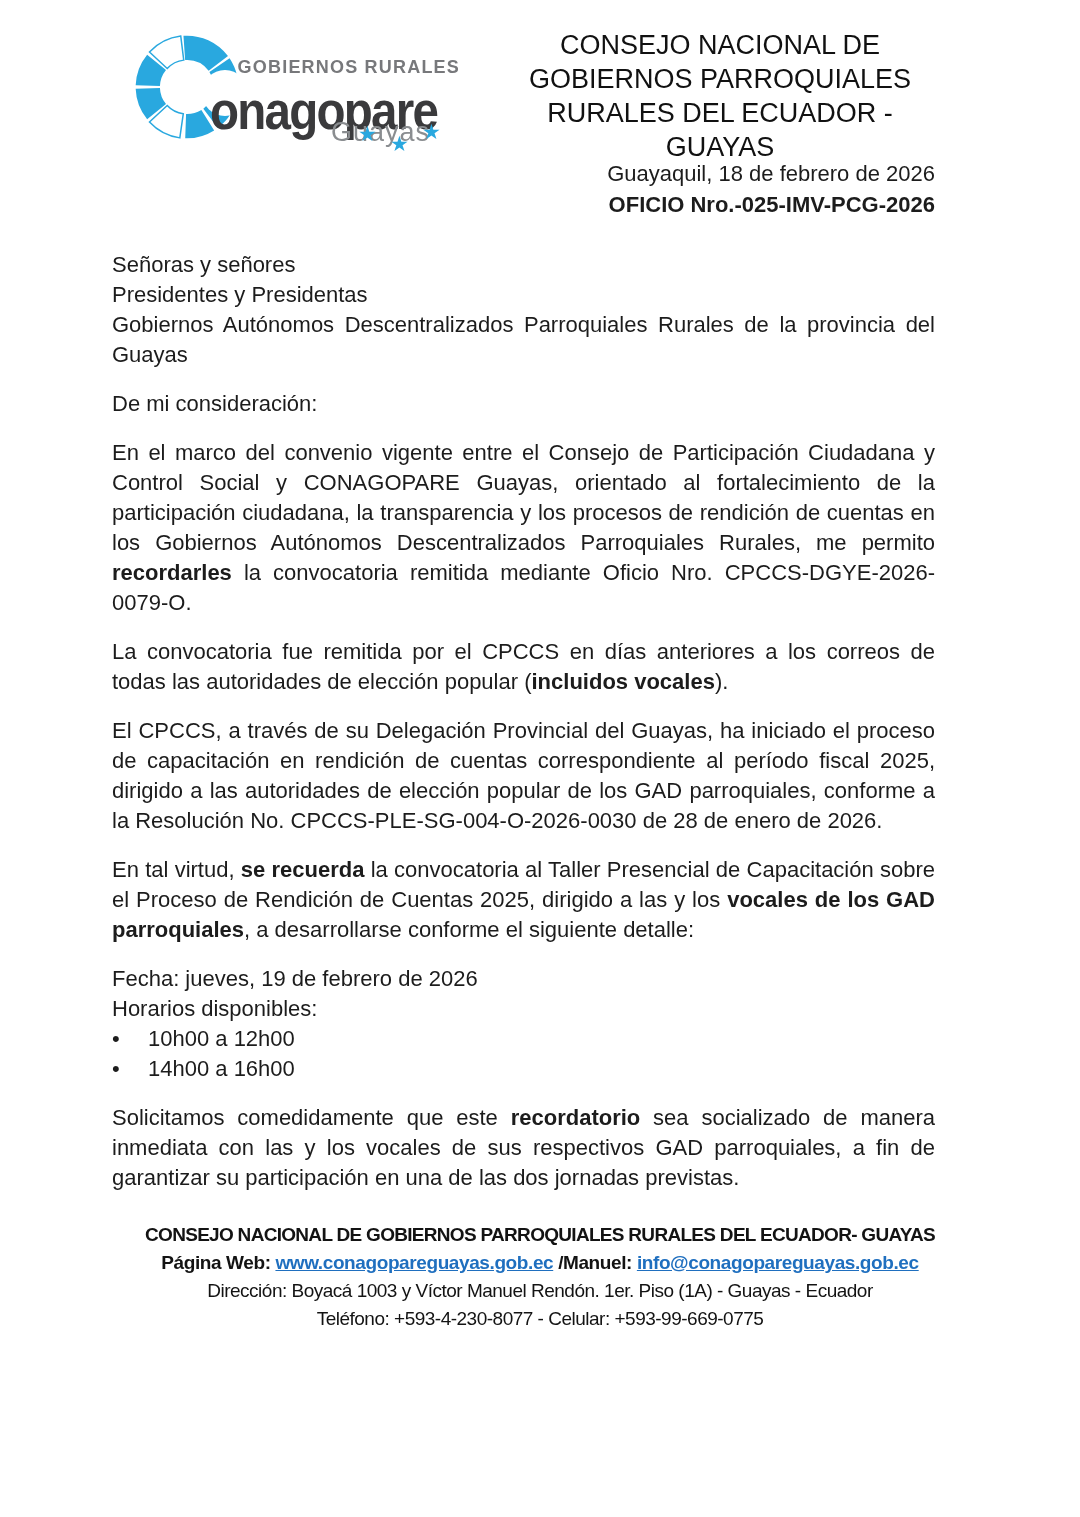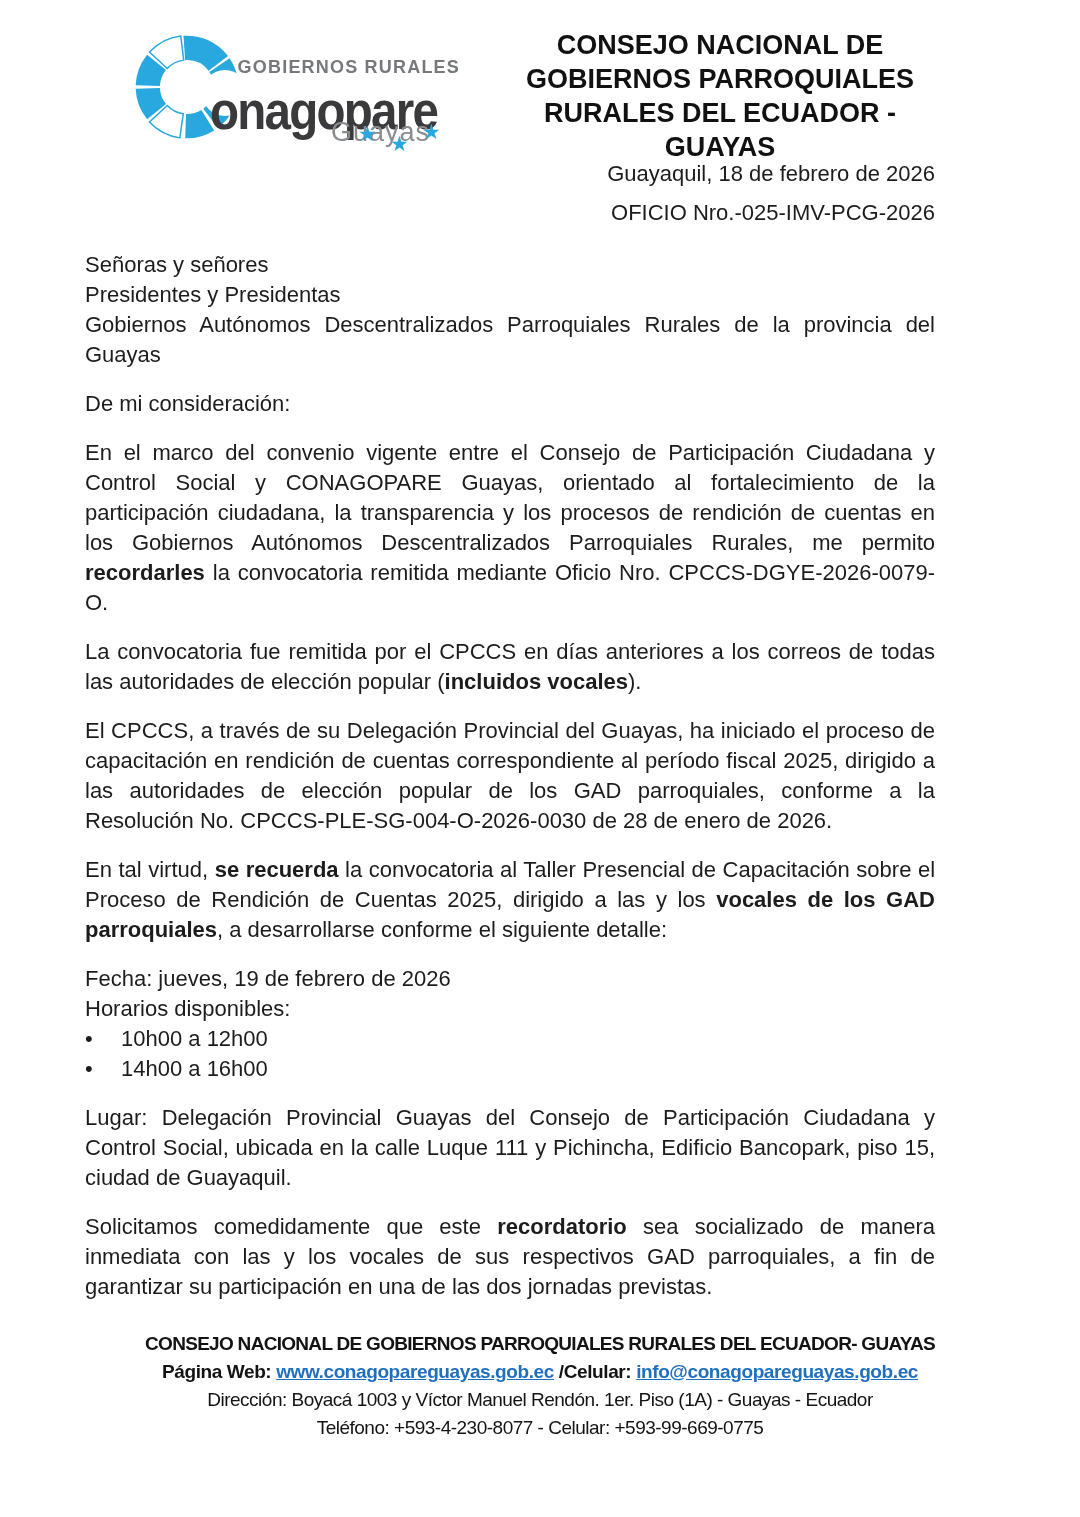--- a/index.html
+++ b/index.html
@@ -36,31 +36,31 @@
     position:absolute; right:38px; top:92px;
     font-size:27px; color:#8a8d90; letter-spacing:1px;
   }
   .star { position:absolute; font-size:21px; color:#29a8df; line-height:21px; }
   .star.s1 { left:230px; top:98px; }
   .star.s2 { left:262px; top:108px; }
   .star.s3 { left:294px; top:96px; }
 
   .org {
     position:absolute; left:495px; top:28px; width:450px;
-    text-align:center; font-weight:bold; font-size:27px; line-height:34px;
+    text-align:center; font-weight:normal; font-size:27px; line-height:34px;
     color:#111111;
   }
   .dateblock {
     position:absolute; right:145px; top:158px;
     text-align:right; font-size:22px; line-height:31px;
   }
-  .dateblock .oficio { font-weight:normal;margin-top:8px; }
+  .dateblock .oficio { font-weight:bold; }
 
   
-  .bodytext { padding:0 145px 0 85px; font-size:22px; line-height:30px; }
+  .bodytext { padding:0 145px 0 112px; font-size:22px; line-height:30px; }
   .bodytext > * { margin-top:19px; }
   .bodytext > *:first-child { margin-top:4px; }
   .just { text-align: justify; }
   .b { font-weight: bold; }
 
   .bullet-row { display:flex; }
   .bullet { width:36px; flex:0 0 36px; }
 
   
   .ftr { margin-top:28px; text-align:center; line-height:28px; color:#131313; }
@@ -134,26 +134,25 @@
       <div class="bullet-row">
         <span class="bullet">•</span>
         <span>10h00 a 12h00</span>
       </div>
       <div class="bullet-row">
         <span class="bullet">•</span>
         <span>14h00 a 16h00</span>
       </div>
     </div>
 
-    <p class="just"><span>Lugar: Delegación Provincial Guayas del Consejo de Participación Ciudadana y Control Social, ubicada en la calle Luque 111 y Pichincha, Edificio Bancopark, piso 15, ciudad de Guayaquil.</span></p>
 
     <p class="just"><span>Solicitamos comedidamente que este </span><span class="b">recordatorio</span><span> sea socializado de manera inmediata con las y los vocales de sus respectivos GAD parroquiales, a fin de garantizar su participación en una de las dos jornadas previstas.</span></p>
 
   </main>
 
   <footer class="ftr">
     <div class="f1">CONSEJO NACIONAL DE GOBIERNOS PARROQUIALES RURALES DEL ECUADOR- GUAYAS</div>
-    <div class="f2"><span>Página Web</span><span>: </span><span class="link">www.conagopareguayas.gob.ec</span><span>&nbsp;</span><span>/Celular:</span><span>&nbsp;</span><span class="link">info@conagopareguayas.gob.ec</span></div>
+    <div class="f2"><span>Página Web</span><span>: </span><span class="link">www.conagopareguayas.gob.ec</span><span>&nbsp;</span><span>/Manuel:</span><span>&nbsp;</span><span class="link">info@conagopareguayas.gob.ec</span></div>
     <div class="f3">Dirección: Boyacá 1003 y Víctor Manuel Rendón. 1er. Piso (1A) - Guayas - Ecuador</div>
     <div class="f4">Teléfono: +593-4-230-8077 - Celular: +593-99-669-0775</div>
   </footer>
 
 </div>
 
 </body></html>

